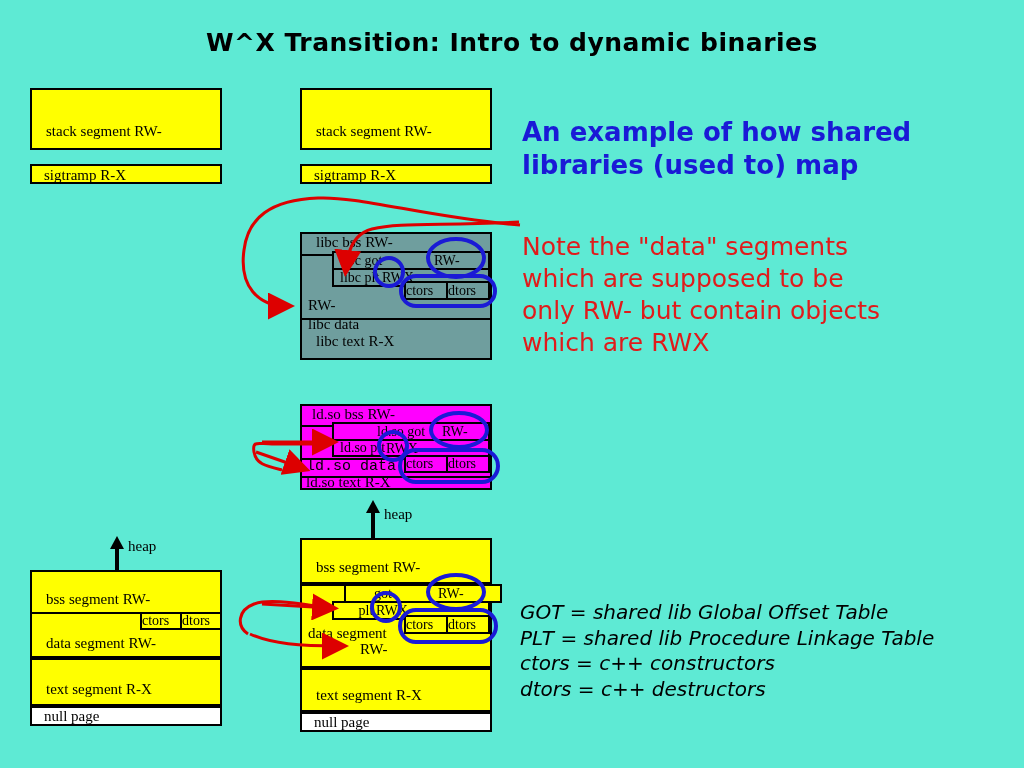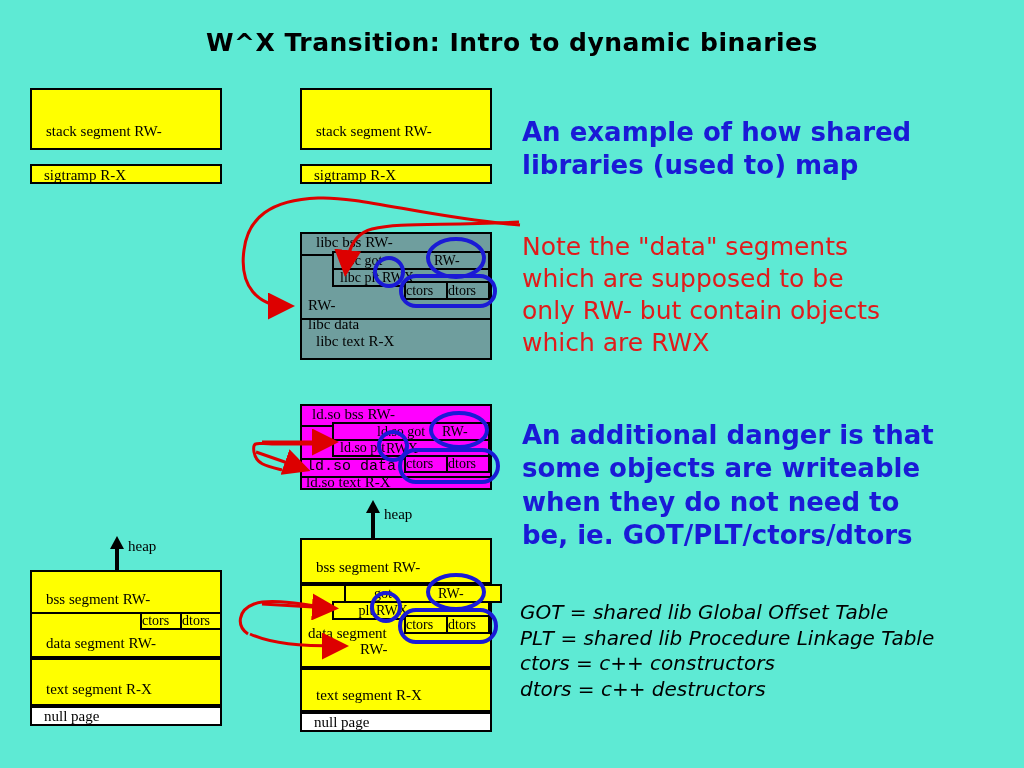--- a/index.html
+++ b/index.html
@@ -259,24 +259,20 @@
   </div>
 
   <div class="note blue" style="left:522px; top:116px;">An example of how shared
 libraries (used to) map</div>
 
   <div class="note red" style="left:522px; top:231px;">Note the "data" segments
 which are supposed to be
 only RW- but contain objects
 which are RWX</div>
 
-  <div class="note blue" style="left:522px; top:419px;">An additional danger is that
-some objects are writeable
-when they do not need to
-be, ie. GOT/PLT/ctors/dtors</div>
 
   <div class="note black" style="left:520px; top:600px;font-style:italic;">GOT = shared lib Global Offset Table
 PLT = shared lib Procedure Linkage Table
 ctors = c++ constructors
 dtors = c++ destructors</div>
 
   <svg id="overlay" viewBox="0 0 1024 768" xmlns="http://www.w3.org/2000/svg">
     <defs>
       <marker id="redhead" markerWidth="9" markerHeight="9" refX="6" refY="4.5" orient="auto">
         <polygon points="0,0 9,4.5 0,9" fill="#dd0000"></polygon>

